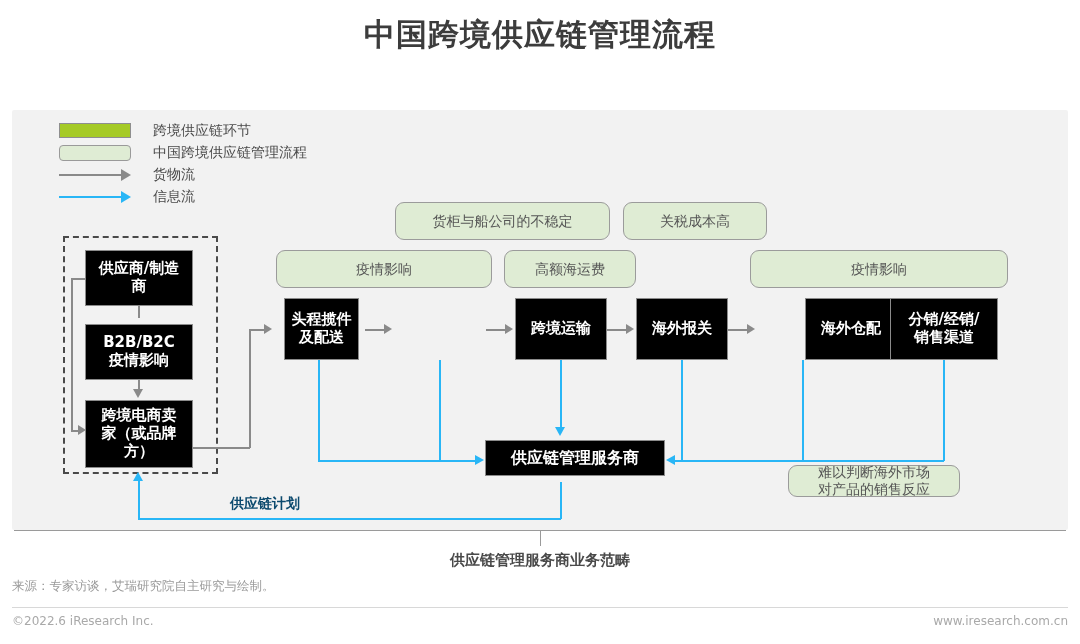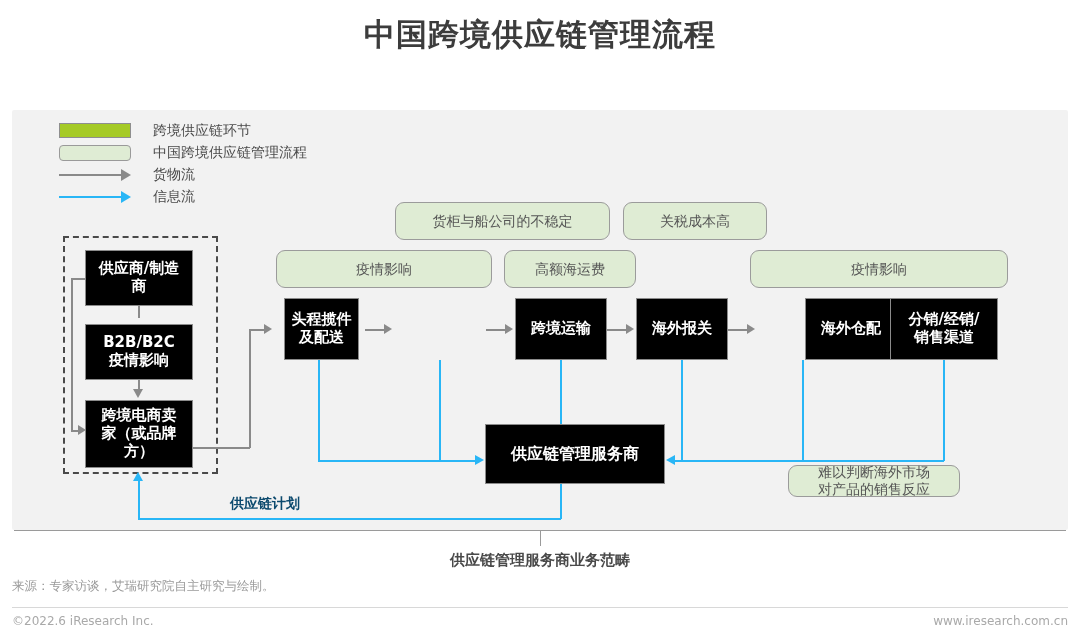--- a/index.html
+++ b/index.html
@@ -203,21 +203,21 @@
 
   <div class="ln h-gray" style="left:595px; top:219px; width:20px;"></div>
   <div class="ah-right gray-head-r" style="left:614px; top:214px;"></div>
 
   <div class="ln h-gray" style="left:716px; top:219px; width:20px;"></div>
   <div class="ah-right gray-head-r" style="left:735px; top:214px;"></div>
 
   <div class="ln h-gray" style="left:837px; top:219px; width:32px;"></div>
   <div class="ah-right gray-head-r" style="left:868px; top:214px;"></div>
 
-  <div class="gbox" style="left:473px; top:314px; width:180px; height:60px; font-size:16px;">供应链管理服务商</div>
+  <div class="gbox" style="left:473px; top:330px; width:180px; height:36px; font-size:16px;">供应链管理服务商</div>
 
   <div class="ln v-blue" style="left:306px; top:250px; height:101px;"></div>
   <div class="ln v-blue" style="left:427px; top:250px; height:101px;"></div>
   <div class="ln h-blue" style="left:306px; top:350px; width:158px;"></div>
   <div class="ah-right blue-head-r" style="left:463px; top:345px;"></div>
 
   <div class="ln v-blue" style="left:548px; top:250px; height:68px;"></div>
   <div class="ah-down blue-head-d" style="left:543px; top:317px;"></div>
 
   <div class="ln v-blue" style="left:669px; top:250px; height:101px;"></div>

